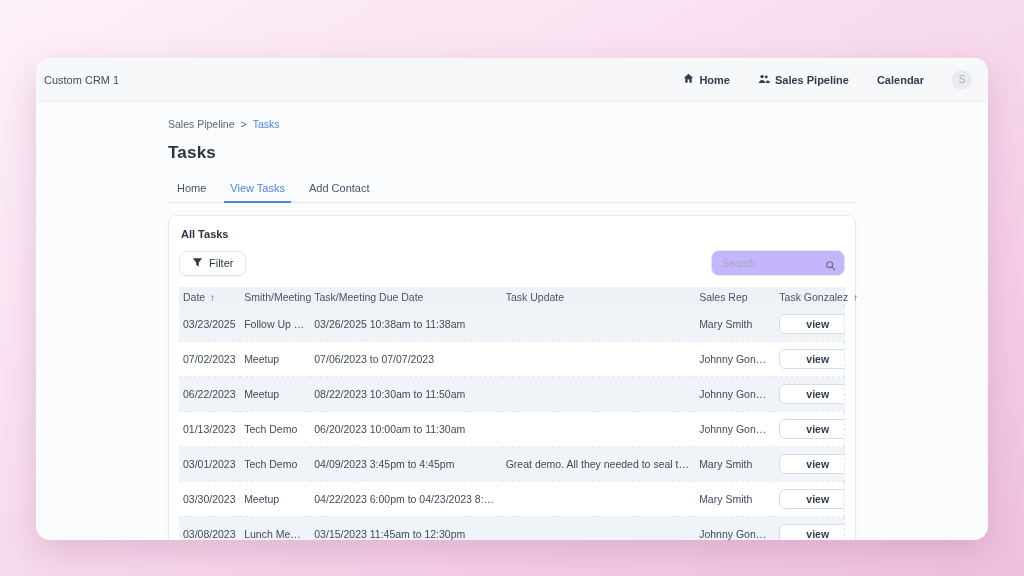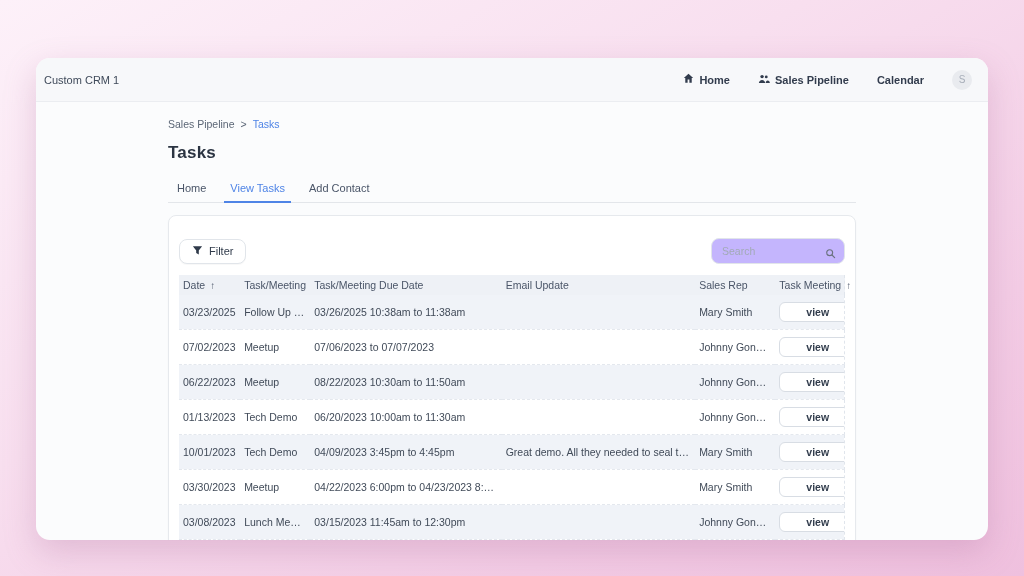--- a/index.html
+++ b/index.html
@@ -122,20 +122,21 @@
 
     <h1 class="page-title">Tasks</h1>
 
     <div class="tabs">
       <div class="tab">Home</div>
       <div class="tab active">View Tasks</div>
       <div class="tab">Add Contact</div>
     </div>
 
     <div class="card">
+      <div class="card-title">All Tasks</div>
 
       <div class="toolbar">
         <button class="filter-btn">
           <span>
             <svg viewBox="0 0 16 16" width="11" height="11" fill="#2f3a4a">
                 <path d="M1.3 1.8h13.4L9.9 7.9v6l-3.8-2.1V7.9z"></path>
               </svg>
           </span>
           <span>Filter</span>
         </button>
@@ -155,25 +156,25 @@
           <col style="width:61px">
             <col style="width:70px">
             <col style="width:191px">
           <col style="width:193px">
             <col style="width:80px">
             <col style="width:69px">
         </colgroup>
         <thead>
             <tr id="thead-row">
               <th><span>Date</span><span class="arrow">↑</span></th>
-              <th><span>Task/Meeting</span></th>
+              <th><span>Smith/Meeting</span></th>
               <th><span>Task/Meeting Due Date</span></th>
-              <th><span>Email Update</span></th>
+              <th><span>Task Update</span></th>
               <th><span>Sales Rep</span></th>
-              <th><span>Task Meeting</span><span class="arrow">↑</span></th>
+              <th><span>Task Gonzalez</span><span class="arrow">↑</span></th>
             </tr>
           </thead>
         <tbody id="tbody">
             <tr class="striped">
               <td>03/23/2025</td>
               <td>Follow Up Email</td>
               <td>03/26/2025 10:38am to 11:38am</td>
               <td></td>
               <td>Mary Smith</td>
               <td><button class="view-btn">view</button></td>
@@ -196,21 +197,21 @@
             </tr>
             <tr>
               <td>01/13/2023</td>
               <td>Tech Demo</td>
               <td>06/20/2023 10:00am to 11:30am</td>
               <td></td>
               <td>Johnny Gonzalez</td>
               <td><button class="view-btn">view</button></td>
             </tr>
             <tr class="striped">
-              <td>10/01/2023</td>
+              <td>03/01/2023</td>
               <td>Tech Demo</td>
               <td>04/09/2023 3:45pm to 4:45pm</td>
               <td>Great demo. All they needed to seal the deal.</td>
               <td>Mary Smith</td>
               <td><button class="view-btn">view</button></td>
             </tr>
             <tr>
               <td>03/30/2023</td>
               <td>Meetup</td>
               <td>04/22/2023 6:00pm to 04/23/2023 8:00pm</td>

